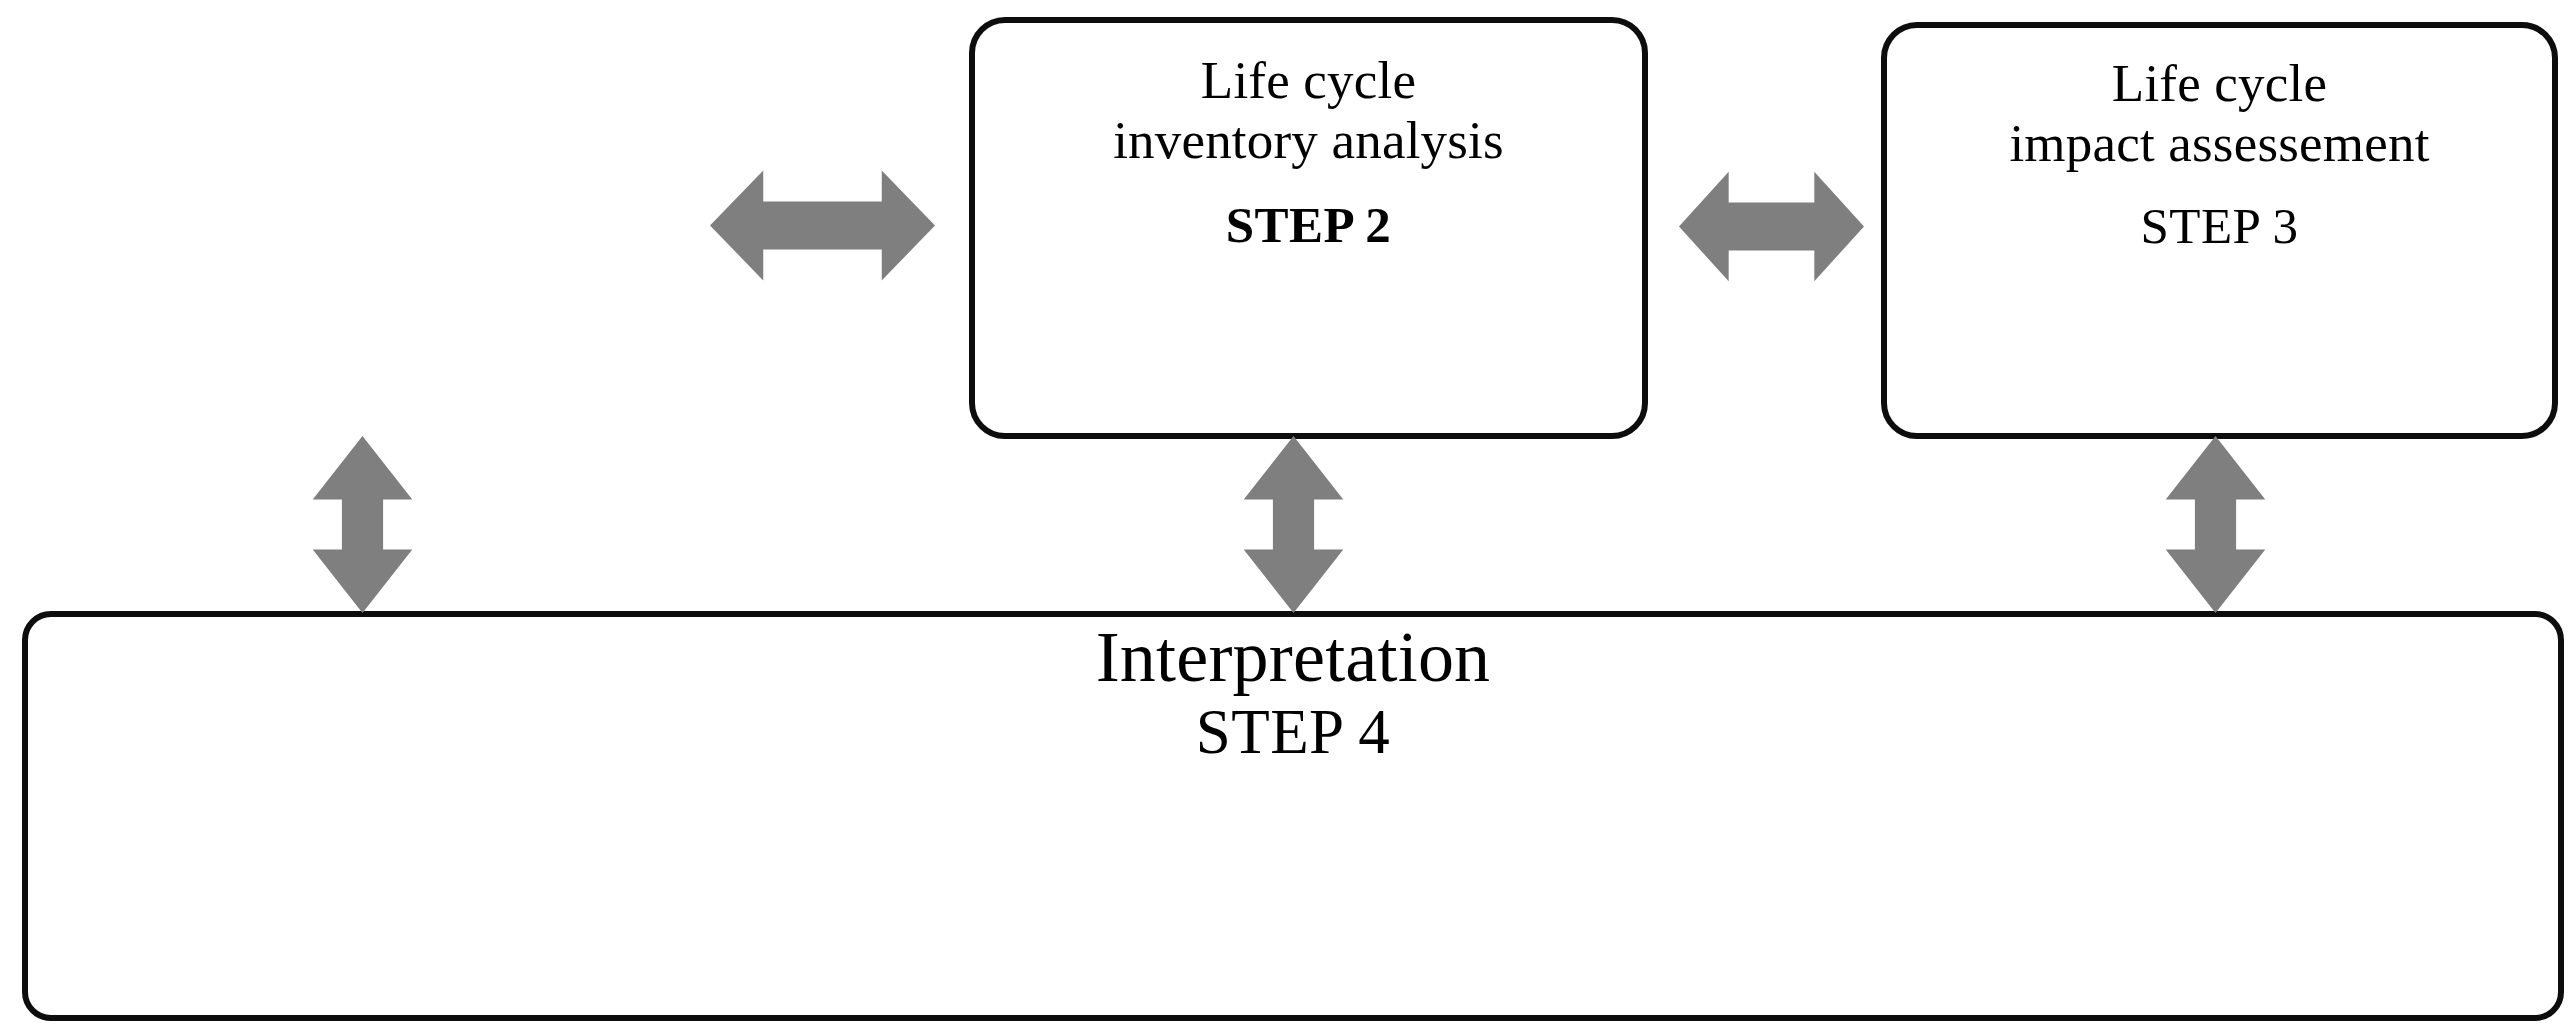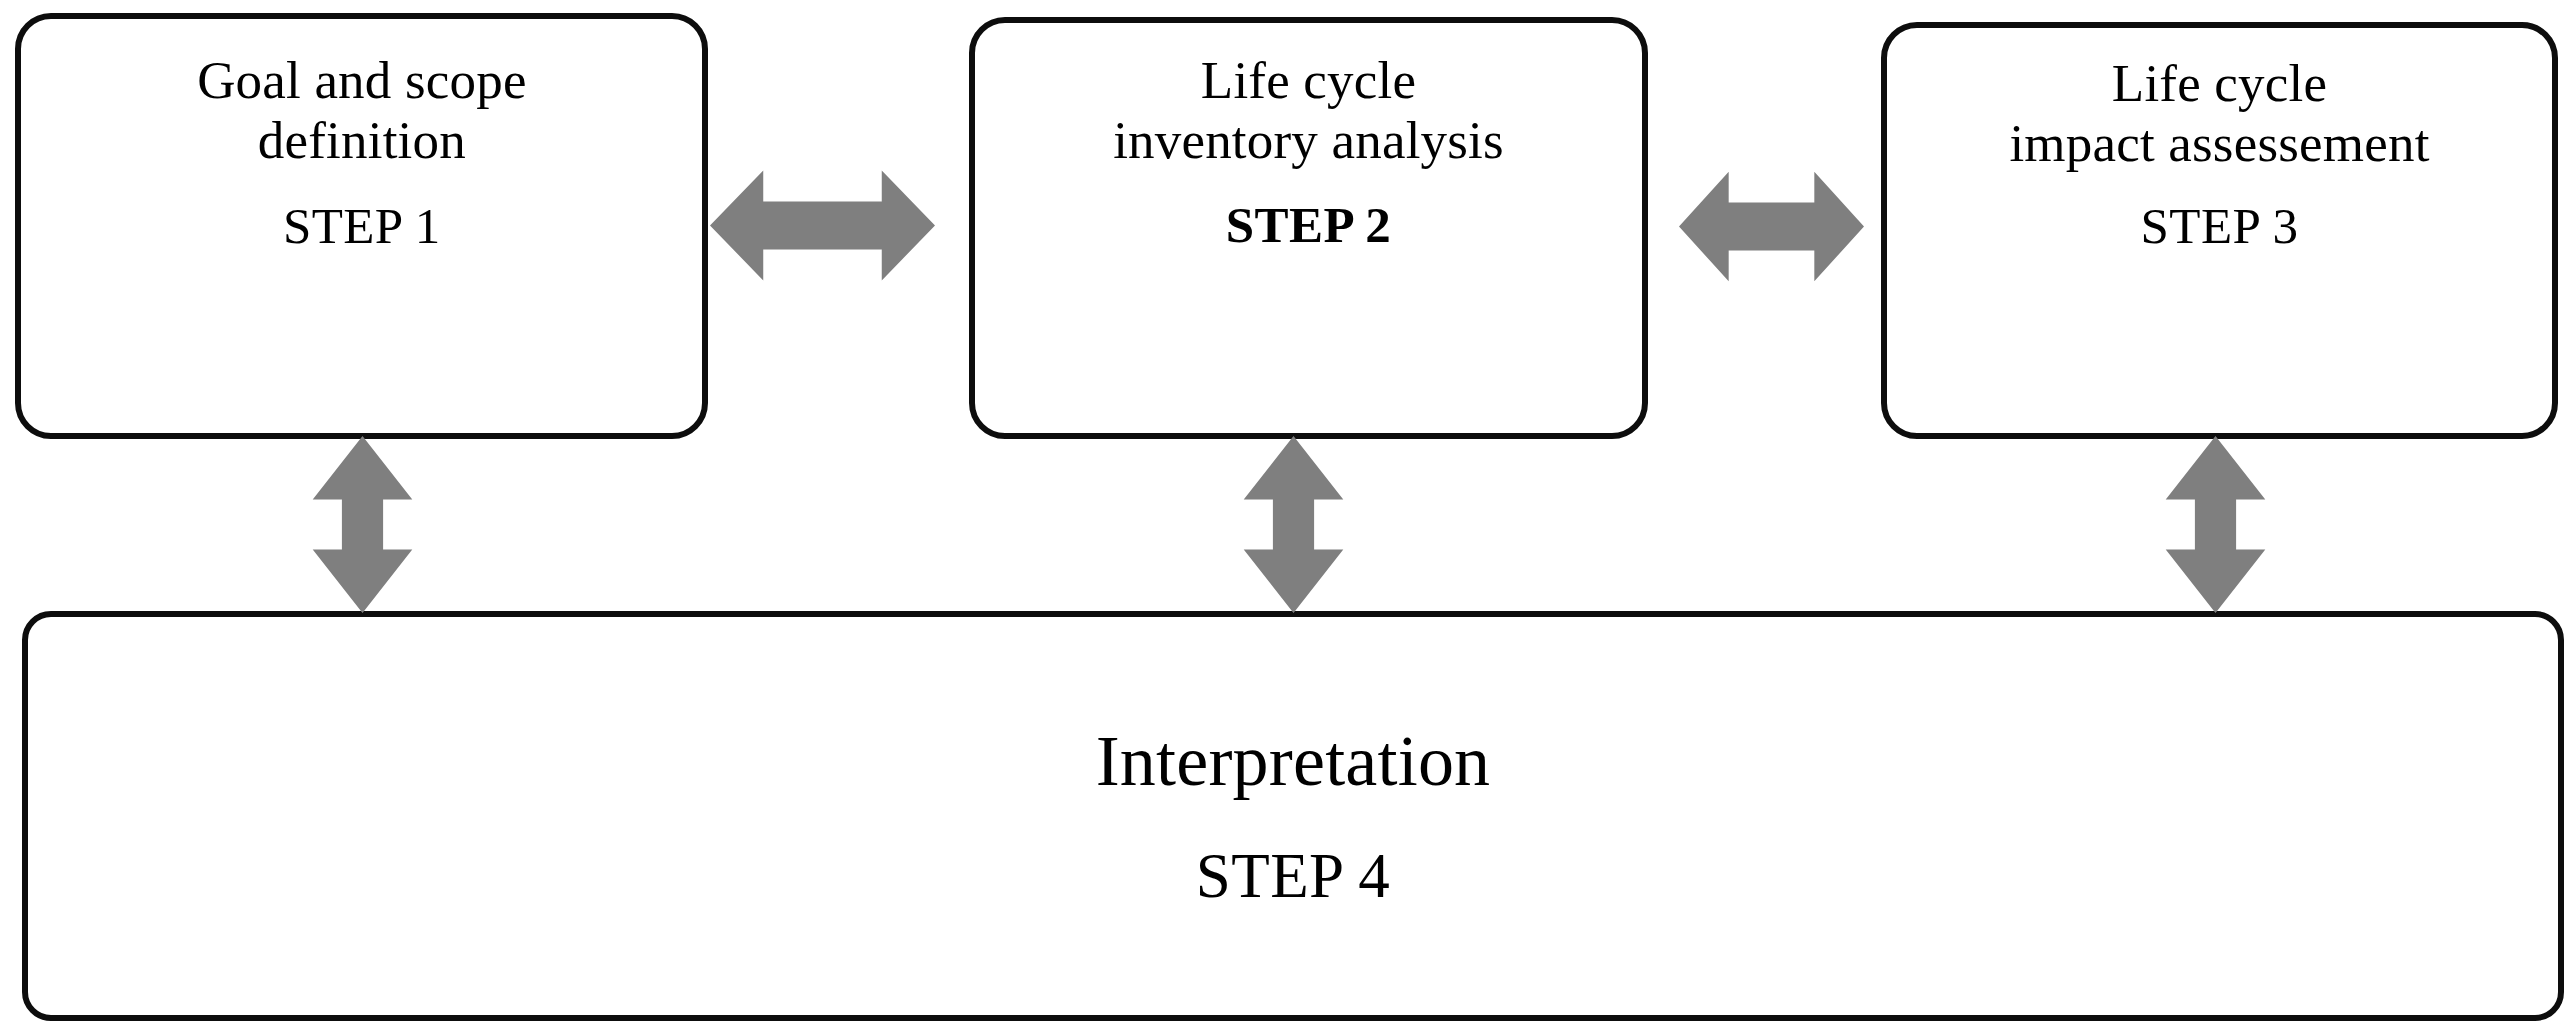--- a/index.html
+++ b/index.html
@@ -56,24 +56,23 @@
 
   
   #node-step3 { left: 1881px; top: 22px; width: 677px;  height: 417px; }
   #node-step3 .title { margin-top: 26px; }
   #node-step3 .step  { margin-top: 24px; }
 
   
   #node-step4 {
     left: 22px; top: 611px; width: 2542px; height: 410px;
     border-radius: 29px;
-    justify-content: center;
   }
   #node-step4 .title { font-size: 72px; margin: 0; }
-  #node-step4 .step  { font-size: 63px; margin-top: 39px; }
+  #node-step4 .step  { font-size: 63px; }
 
   
   .arrow {
     position: absolute;
   }
   .arrow svg { display: block; width: 100%; height: 100%; }
 
   
   #arrow-h-1 { left: 710px;  top: 162px; width: 225px; height: 127px; }
   #arrow-h-2 { left: 1679px; top: 164px; width: 185px; height: 125px; }
@@ -81,25 +80,20 @@
   
   #arrow-v-1 { left: 311px;  top: 436px; width: 103px; height: 177px; }
   #arrow-v-2 { left: 1242px; top: 436px; width: 103px; height: 177px; }
   #arrow-v-3 { left: 2164px; top: 436px; width: 103px; height: 177px; }
 </style>
 </head>
 <body>
 
 <div id="canvas">
 
-  <div class="node" id="node-step1">
-    <div class="title">Goal and scope
-definition</div>
-    <div class="step">STEP 1</div>
-  </div>
 
   <div class="node" id="node-step2">
     <div class="title">Life cycle
 inventory analysis</div>
     <div class="step">STEP 2</div>
   </div>
 
   <div class="node" id="node-step3">
     <div class="title">Life cycle
 impact assessement</div>

